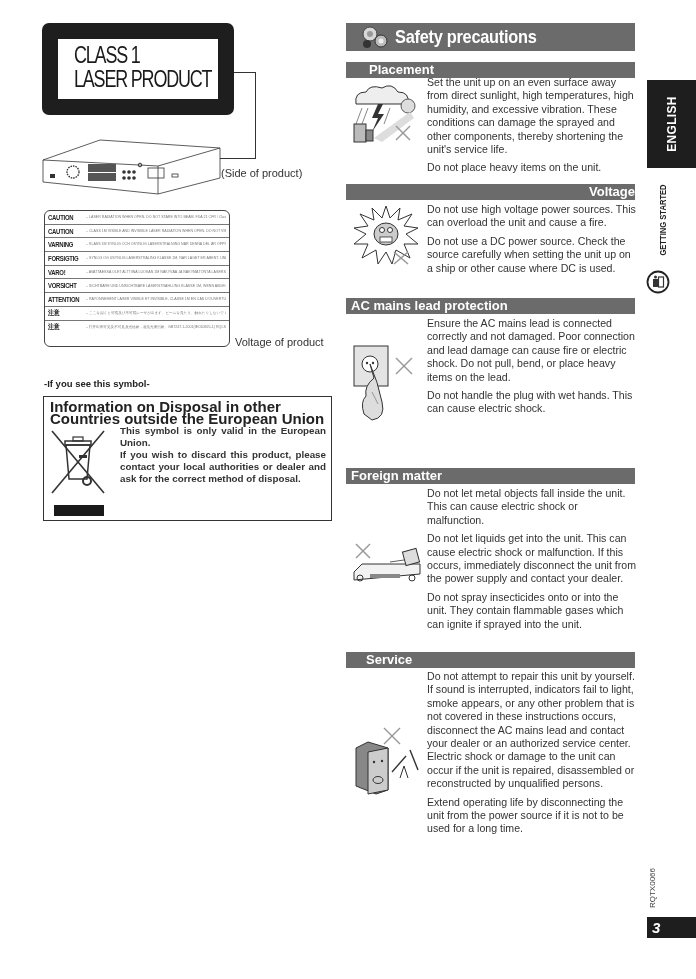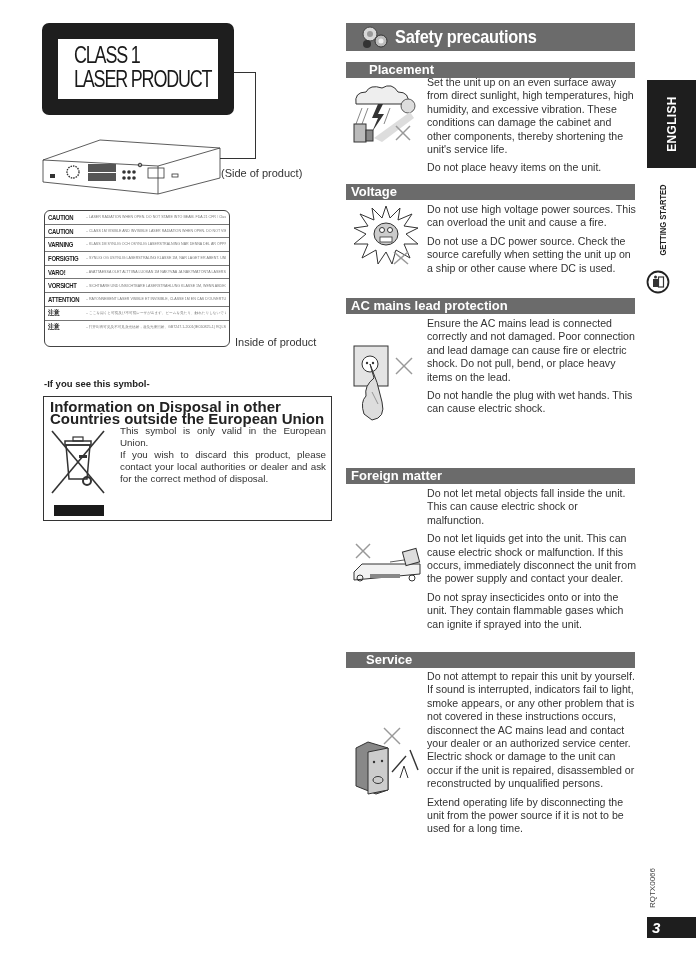--- a/index.html
+++ b/index.html
@@ -51,21 +51,21 @@
       border: 1px solid #333;
     }
     .disposal-title {
       position: absolute; left: 6px; top: 4px; width: 280px;
       font-size: 15px; font-weight: bold; line-height: 12px; color: #222;
     }
     .wee-icon { position: absolute; left: 5px; top: 30px; width: 58px; height: 78px; }
     .wee-bar { position: absolute; left: 10px; top: 108px; width: 50px; height: 11px; background: #1a1a1a; }
     .disposal-text {
       position: absolute; left: 76px; top: 28px; width: 206px;
-      font-size: 9.8px; line-height: 12px; color: #333; text-align: justify;
+      font-size: 9.8px; line-height: 12px; color: #333; text-align: justify; font-weight: bold;
     }
     .disposal-text p + p { margin-top: 0; }
 
     
     .main-header {
       position: absolute; left: 346px; top: 23px; width: 289px; height: 28px;
       background: #6b6b6b; display: flex; align-items: center; padding-left: 15px;
     }
     .main-header .ico { width: 30px; height: 24px; margin-right: 4px; }
     .main-header h1 {
@@ -177,21 +177,21 @@
     </div>
   <div class="caution-row">
       <span class="caution-word">注意</span>
       <span class="caution-text">– ここを開くと可視及び不可視レーザが出ます。ビームを見たり、触れたりしないでください。</span>
     </div>
   <div class="caution-row">
       <span class="caution-word">注意</span>
       <span class="caution-text">– 打开时有可见及不可见激光辐射，避免光束照射。GB7247.1-2001(IEC60825-1)                RQLS0075</span>
     </div>
 </div>
-<div class="inside-caption">Inside of product</div>
+<div class="inside-caption">Voltage of product</div>
 
 <div class="symbol-intro">-If you see this symbol-</div>
 <div class="disposal-box">
   <div class="disposal-title">Information on Disposal in other Countries outside the European Union</div>
   <svg class="wee-icon" viewBox="0 0 58 78">
     <rect x="16" y="14" width="26" height="4" fill="none" stroke="#333" stroke-width="1.5"></rect>
     <rect x="24" y="10" width="10" height="4" fill="none" stroke="#333" stroke-width="1.2"></rect>
     <polygon points="17,18 41,18 38,52 20,52" fill="none" stroke="#333" stroke-width="1.5"></polygon>
     <rect x="30" y="28" width="8" height="3" fill="#333"></rect>
     <circle cx="38" cy="54" r="4" fill="none" stroke="#333" stroke-width="2"></circle>
@@ -224,25 +224,25 @@
   <line x1="12" y1="26" x2="6" y2="42" stroke="#555" stroke-width="0.7"></line>
   <line x1="18" y1="26" x2="12" y2="42" stroke="#555" stroke-width="0.7"></line>
   <line x1="40" y1="26" x2="34" y2="42" stroke="#555" stroke-width="0.7"></line>
   <polygon points="24,56 60,30 64,36 32,60" fill="#ddd"></polygon>
   <rect x="4" y="42" width="12" height="18" fill="#bbb" stroke="#333" stroke-width="1"></rect>
   <rect x="16" y="48" width="7" height="11" fill="#888" stroke="#333" stroke-width="1"></rect>
   <line x1="46" y1="44" x2="60" y2="58" stroke="#999" stroke-width="1.5"></line>
   <line x1="60" y1="44" x2="46" y2="58" stroke="#999" stroke-width="1.5"></line>
 </svg>
 <div class="sec-body" style="top:76px;">
-  <p>Set the unit up on an even surface away from direct sunlight, high temperatures, high humidity, and excessive vibration. These conditions can damage the cabinet and other components, thereby shortening the unit's service life.</p>
+  <p>Set the unit up on an even surface away from direct sunlight, high temperatures, high humidity, and excessive vibration. These conditions can damage the sprayed and other components, thereby shortening the unit's service life.</p>
   <p>Do not place heavy items on the unit.</p>
 </div>
 
-<div class="sec-header" style="top:184px;">Voltage</div>
+<div class="sec-header" style="top:184px;text-align:right;">Voltage</div>
 <svg class="sec-ill" style="left:350px; top:204px; width:72px; height:62px;" viewBox="0 0 72 62">
   <polygon points="36,2 40,14 50,4 48,16 62,10 54,22 68,24 56,30 68,40 54,40 60,54 46,46 42,60 36,48 28,60 26,46 12,54 18,40 4,40 16,30 4,24 18,22 10,10 24,16 22,4 32,14" fill="#fff" stroke="#333" stroke-width="1"></polygon>
   <ellipse cx="36" cy="30" rx="12" ry="11" fill="#ccc" stroke="#333" stroke-width="1"></ellipse>
   <circle cx="32" cy="26" r="2.5" fill="#fff" stroke="#333"></circle>
   <circle cx="40" cy="26" r="2.5" fill="#fff" stroke="#333"></circle>
   <rect x="30" y="33" width="12" height="5" fill="#fff" stroke="#333" stroke-width="0.8"></rect>
   <line x1="44" y1="48" x2="58" y2="60" stroke="#999" stroke-width="1.5"></line>
   <line x1="58" y1="48" x2="44" y2="60" stroke="#999" stroke-width="1.5"></line>
 </svg>
 <div class="sec-body" style="top:203px;">

